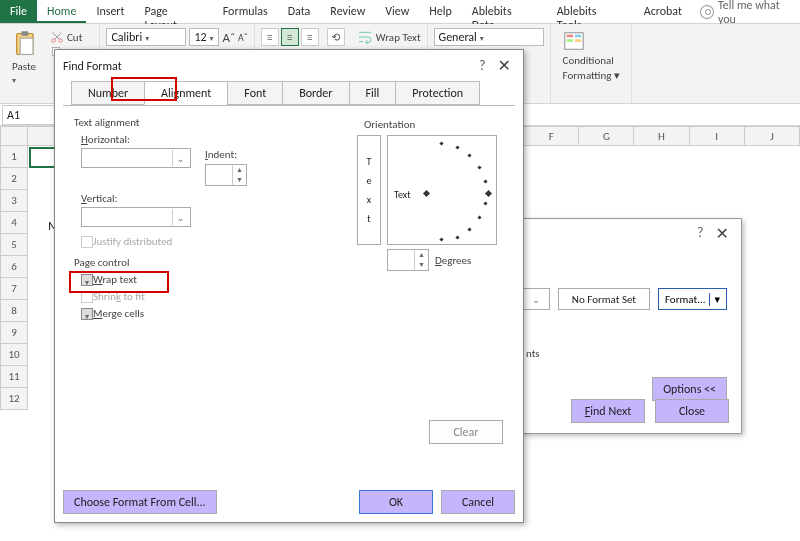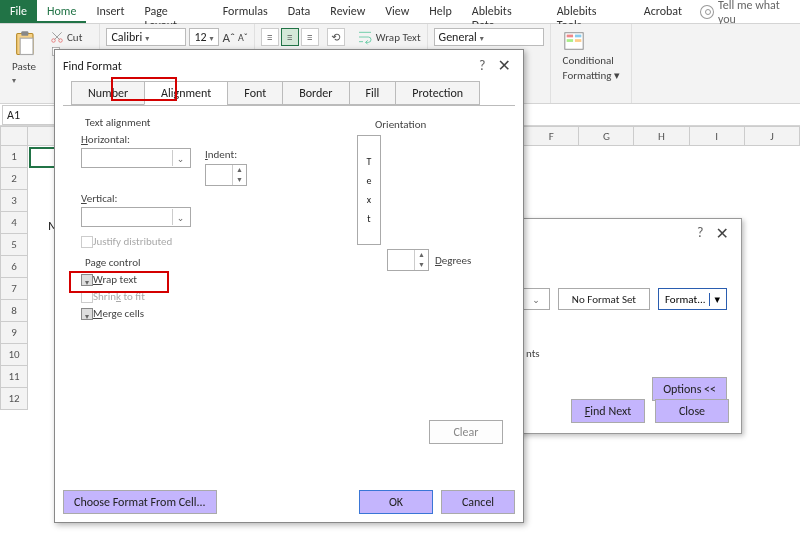--- a/index.html
+++ b/index.html
@@ -48,21 +48,21 @@
     .help { font-size:14px; color:#666; padding:0 8px; cursor:pointer;}
     .closex { font-size:16px; color:#444; padding:0 4px; cursor:pointer;}
 
     .dlgtabs { display:flex; padding: 4px 8px 0; gap:0; }
     .dlgtab { padding:4px 16px; border:1px solid #bbb; border-bottom:1px solid #fff; background:#fff; font-size:12px; cursor:pointer; margin-right:-1px;}
     .dlgtab:not(.active) { background:#f4f4f4; border-bottom:1px solid #bbb; }
     .dlgtabs-wrap { border-bottom:1px solid #bbb; margin: 0 8px;}
     .hilite { position:absolute; border:2px solid #d40000; pointer-events:none; }
 
     .panel { padding: 6px 12px; position:relative; height: calc(100% - 90px);}
-    .section-title { font-size:11px; color:#444; margin: 4px 18px;}
+    .section-title { font-size:11px; color:#444; margin: 4px 7px;}
     .indent { margin-left: 14px; }
     .label { font-size:11px; color:#444; }
     .combo { width:110px; height:20px; border:1px solid #aaa; background:#fff; display:flex; align-items:center; justify-content:flex-end; padding-right:2px;}
     .combo .dd { width:16px; height:16px; border-left:1px solid #ccc; display:flex; align-items:center; justify-content:center; font-size:9px; color:#666;}
     .spin { width:42px; height:22px; border:1px solid #aaa; background:#fff; display:inline-flex; justify-content:flex-end;}
     .spin .arrows { width:14px; display:flex; flex-direction:column;}
     .spin .arrows div{ flex:1; border-left:1px solid #ccc; text-align:center; font-size:7px; line-height:9px; color:#666;}
     .chk { display:flex; align-items:center; gap:0; font-size:11px; color:#444; margin:4px 0;}
     .chk .box { width:12px; height:12px; border:1px solid #888; background:#fff;}
     .chk .box.tri { background:#ddd; }
@@ -331,20 +331,35 @@
 
     <div class="orient">
       <div class="section-title">Orientation</div>
       <div class="orient-area">
         <div class="vtext">
           <span>T</span>
             <span>e</span>
             <span>x</span>
             <span>t</span>
         </div>
+        <div class="arc">
+          <span class="textlabel">Text</span>
+          <div class="dot" style="left:52px;top:6px;"></div>
+          <div class="dot" style="left:68px;top:10px;"></div>
+          <div class="dot" style="left:80px;top:18px;"></div>
+          <div class="dot" style="left:90px;top:30px;"></div>
+          <div class="dot" style="left:96px;top:44px;"></div>
+          <div class="dot" style="left:98px;top:55px;width:5px;height:5px;"></div>
+          <div class="dot" style="left:96px;top:66px;"></div>
+          <div class="dot" style="left:90px;top:80px;"></div>
+          <div class="dot" style="left:80px;top:92px;"></div>
+          <div class="dot" style="left:68px;top:100px;"></div>
+          <div class="dot" style="left:52px;top:102px;"></div>
+          <div class="dot" style="left:36px;top:55px;width:5px;height:5px;"></div>
+        </div>
       </div>
       <div class="deg-row">
         <div class="spin">
             <div class="arrows">
               <div>▲</div>
               <div>▼</div>
             </div>
           </div>
         <span class="label"><u>D</u>egrees</span>
       </div>

